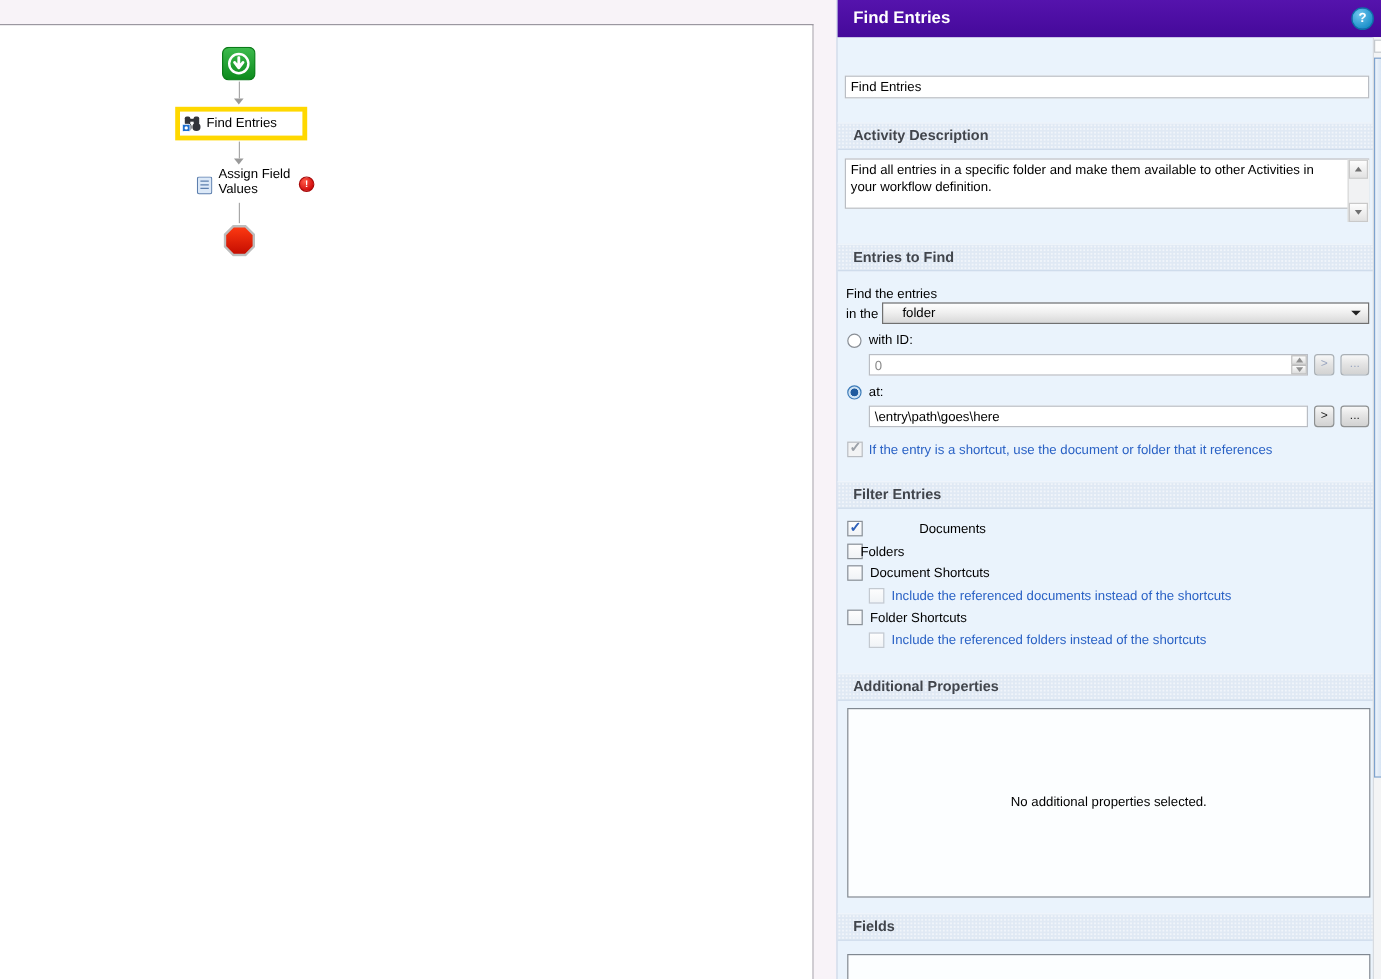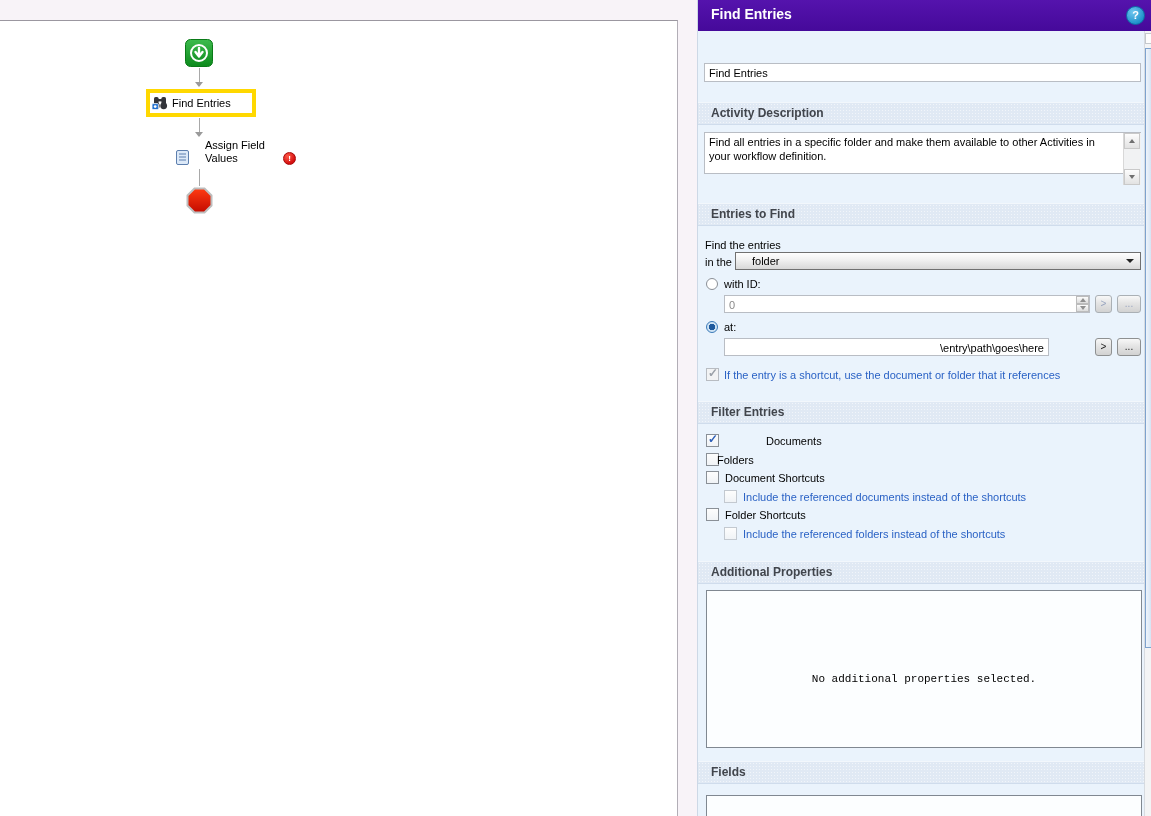--- a/index.html
+++ b/index.html
@@ -9,21 +9,21 @@
   
   #canvas{position:absolute;left:0;top:20px;width:677px;height:796px;background:#ffffff;
           border-top:1px solid #9b97a0;border-right:1px solid #b2aeb6;}
   .connector{position:absolute;width:1px;background:#a8a8a8;}
   .arrowhead{position:absolute;width:0;height:0;border-left:4px solid transparent;
              border-right:4px solid transparent;border-top:5px solid #9a9a9a;}
   #start-node{position:absolute;left:185px;top:18px;width:28px;height:28px;}
   #find-node{position:absolute;left:146px;top:68px;width:98px;height:20px;background:#fff;
              border:4px solid #ffd800;display:flex;align-items:center;gap:4px;padding:0 2px;}
   #find-node .node-label{font-size:11px;color:#000;white-space:nowrap;}
-  #assign-node{position:absolute;left:176px;top:118px;display:flex;align-items:flex-end;gap:16px;}
+  #assign-node{position:absolute;left:164px;top:118px;display:flex;align-items:center;gap:5px;}
   #assign-node .node-label{font-size:11px;color:#000;width:62px;line-height:13px;}
   .error-badge{width:11px;height:11px;border-radius:50%;background:radial-gradient(circle at 35% 30%,#ff5a48,#d40f0f 70%);
                border:1px solid #a80808;color:#fff;font-size:8px;font-weight:bold;line-height:11px;text-align:center;margin-top:3px;}
   #end-node{position:absolute;left:186px;top:166px;width:27px;height:27px;}
 
   
   #panel{position:absolute;left:697px;top:0;width:454px;height:816px;background:#eaf3fc;border-left:1px solid #cdd8e6;}
   #panel-header{position:absolute;left:0;top:0;width:454px;height:31px;background:linear-gradient(#5513ad,#45099a);}
   #panel-title{position:absolute;left:13px;top:6px;font-size:14px;font-weight:bold;color:#ffffff;}
   #help-icon{position:absolute;right:7px;top:6px;width:17px;height:17px;border-radius:50%;
@@ -177,21 +177,21 @@
     <div class="tf" style="left:26px;top:295px;width:366px;height:18px;color:#8a8a8a;padding-right:16px;">0</div>
     <div class="spinner" style="left:378px;top:296px;">
       <div class="spin-btn spin-up"></div>
       <div class="spin-btn spin-dn"></div>
     </div>
     <div class="mini-btn dim" style="left:397px;top:295px;width:17px;">&gt;</div>
     <div class="mini-btn dim" style="left:419px;top:295px;width:24px;">...</div>
 
     <div class="radio selected" style="left:8px;top:321px;"></div>
     <div class="lbl" style="left:26px;top:321px;">at:</div>
-    <div class="tf" style="left:26px;top:338px;width:325px;height:18px;text-align:right;">\entry\path\goes\here</div>
+    <div class="tf" style="left:26px;top:338px;width:366px;height:18px;">\entry\path\goes\here</div>
     <div class="mini-btn" style="left:397px;top:338px;width:17px;">&gt;</div>
     <div class="mini-btn" style="left:419px;top:338px;width:24px;">...</div>
 
     <div class="cb dis checked" style="left:8px;top:368px;"></div>
     <div class="lbl blue-lbl" style="left:26px;top:369px;">If the entry is a shortcut, use the document or folder that it references</div>
 
     <div class="sec-header" style="top:401px;">
       <span>Filter Entries</span>
     </div>
     <div class="cb checked" style="left:8px;top:434px;"></div>
@@ -204,21 +204,21 @@
     <div class="lbl blue-lbl" style="left:45px;top:491px;">Include the referenced documents instead of the shortcuts</div>
     <div class="cb" style="left:8px;top:508px;"></div>
     <div class="lbl" style="left:27px;top:509px;">Folder Shortcuts</div>
     <div class="cb light" style="left:26px;top:527px;"></div>
     <div class="lbl blue-lbl" style="left:45px;top:528px;">Include the referenced folders instead of the shortcuts</div>
 
     <div class="sec-header" style="top:561px;">
       <span>Additional Properties</span>
     </div>
     <div class="big-box" style="top:590px;height:156px;">
-      <div class="empty-text" style="top:82px;font-family:Liberation Mono, monospace;">No additional properties selected.</div>
+      <div class="empty-text" style="top:72px;">No additional properties selected.</div>
     </div>
 
     <div class="sec-header" style="top:761px;">
       <span>Fields</span>
     </div>
     <div class="big-box" style="top:795px;height:40px;"></div>
 
     <div id="panel-scrollbar"></div>
     <div id="panel-scroll-btn"></div>
     <div id="panel-scroll-thumb"></div>

